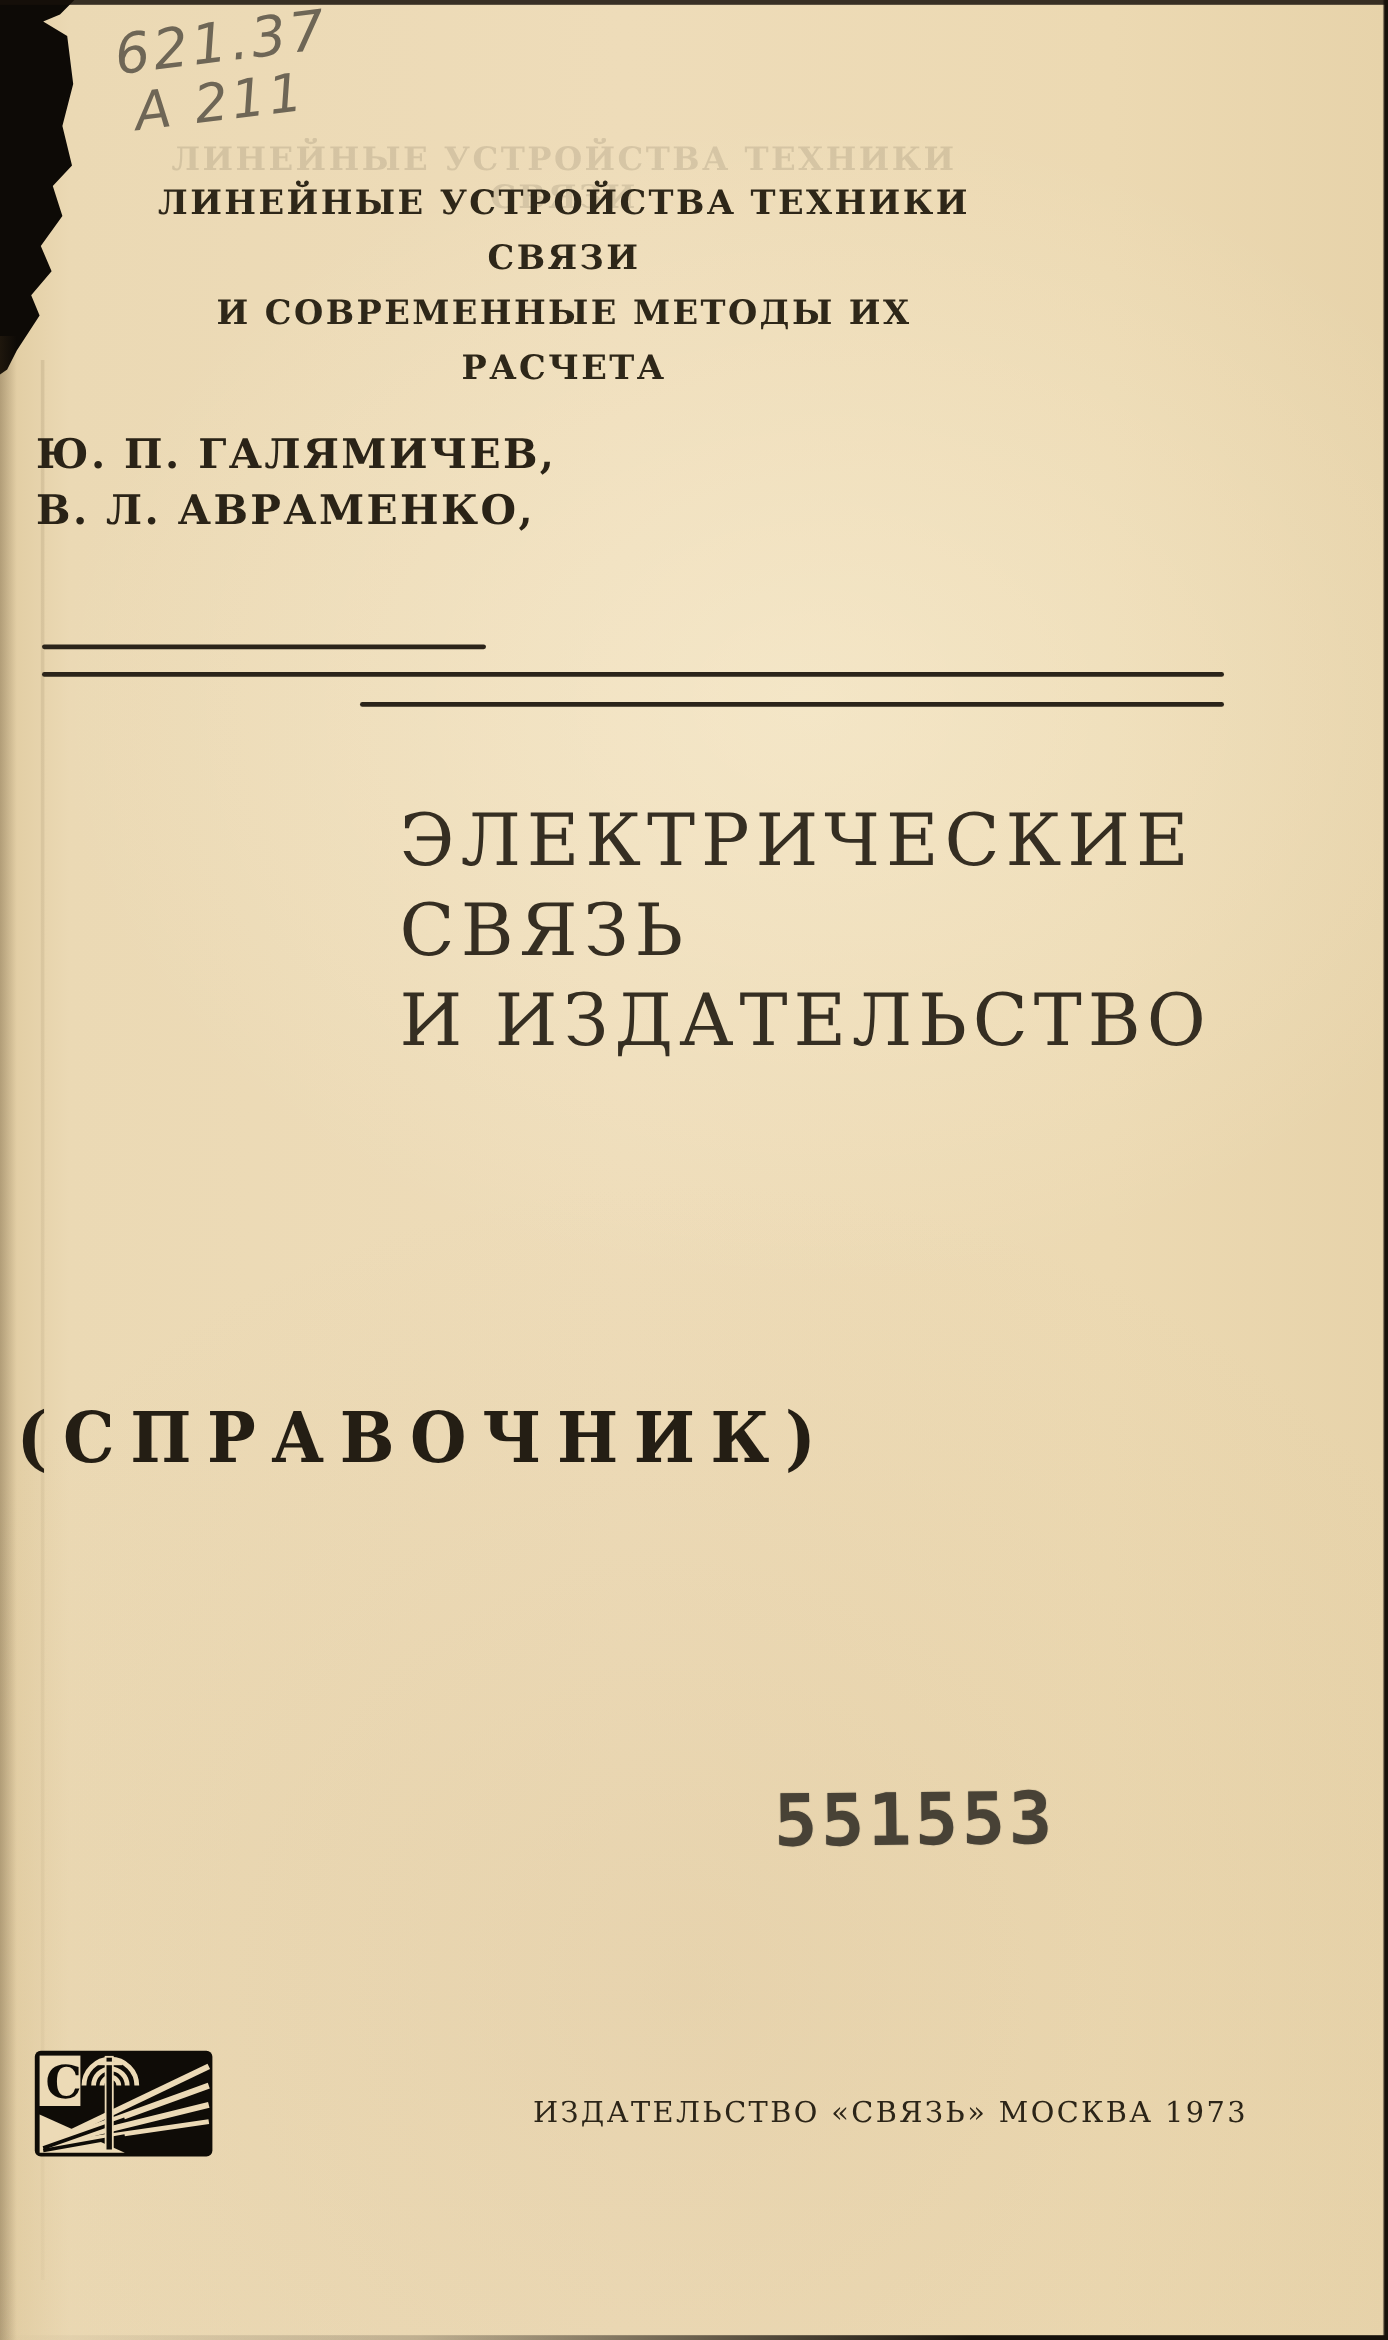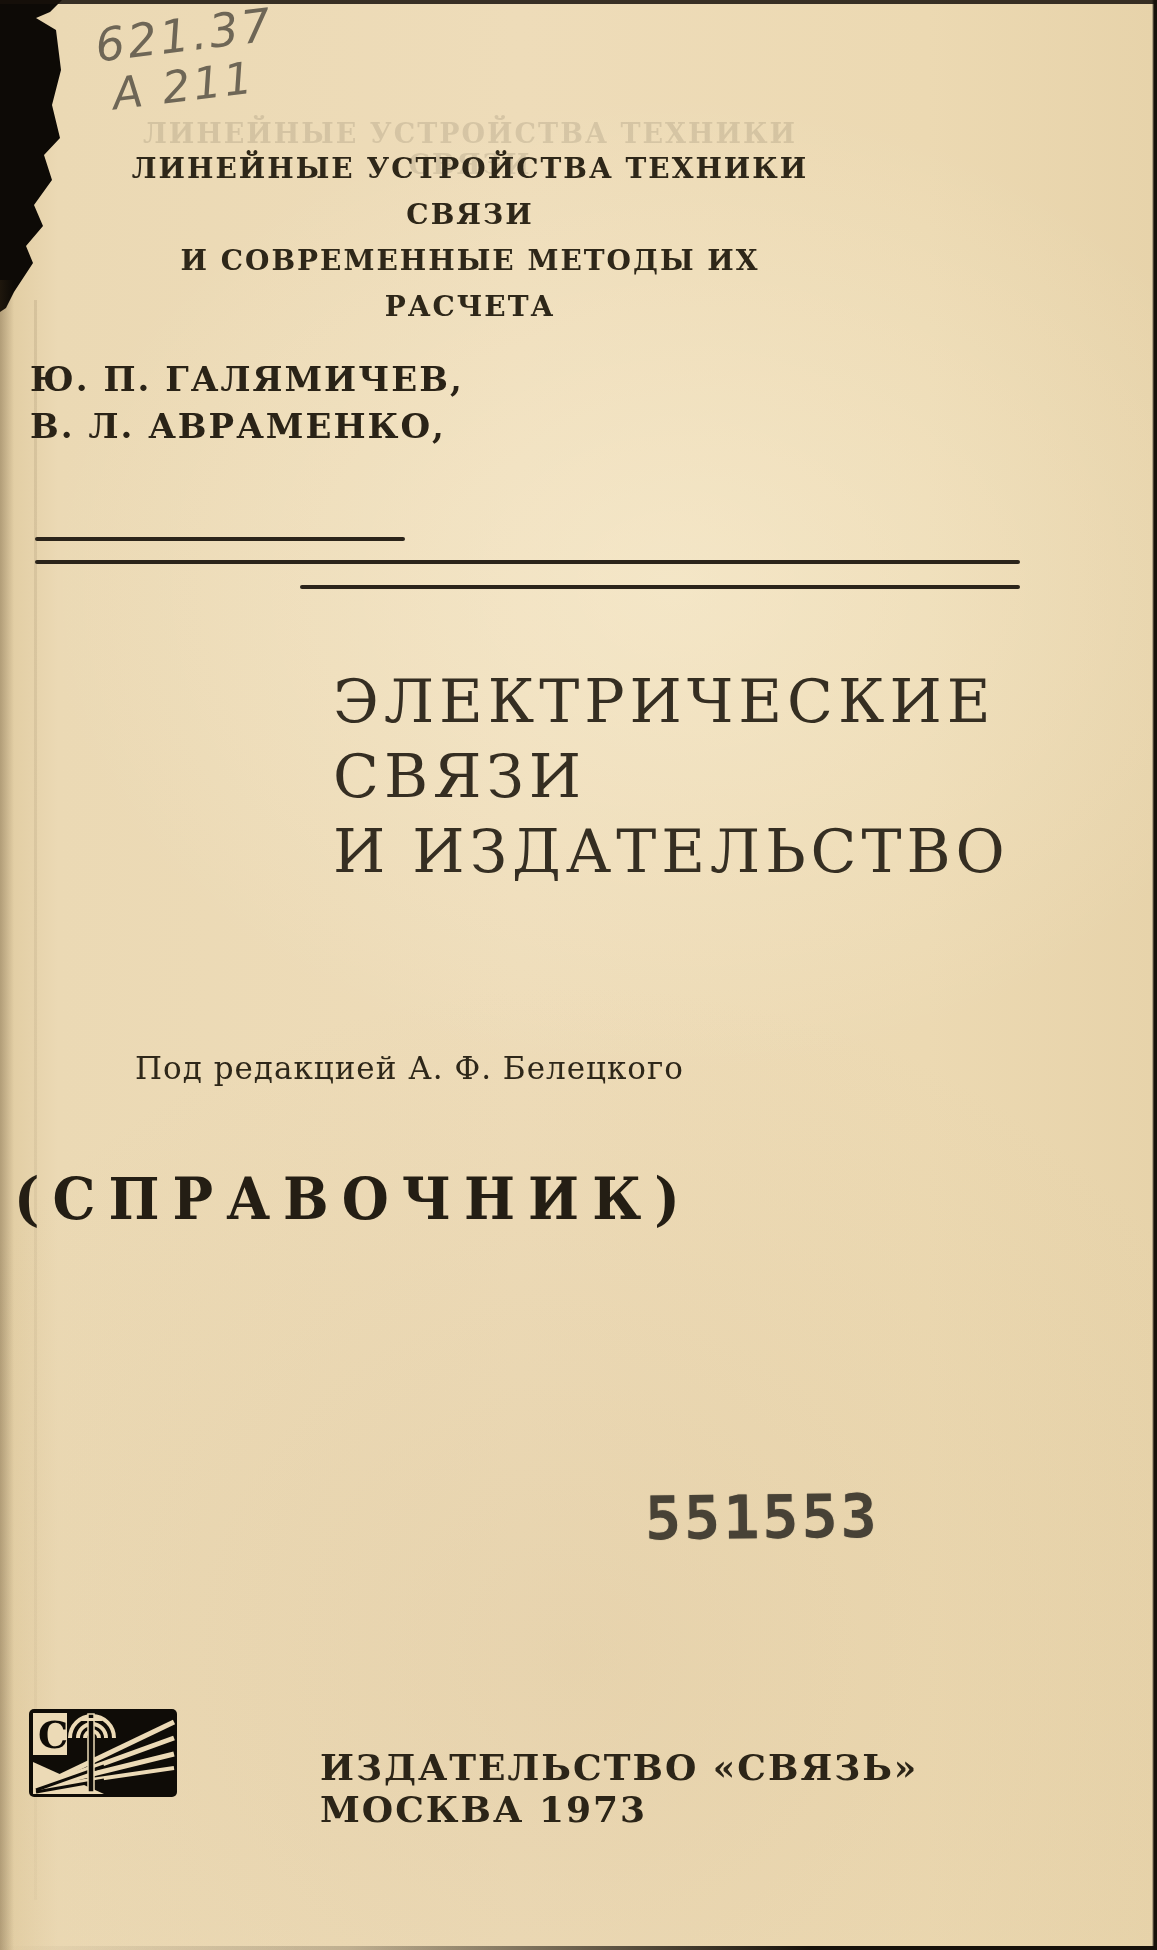--- a/index.html
+++ b/index.html
@@ -63,22 +63,22 @@
   .handbook{position:absolute;left:14px;top:1166px;font-size:54px;font-weight:bold;
     letter-spacing:13px;color:#241e14;transform:scaleY(1.08);}
 
   
   .stamp{position:absolute;left:645px;top:1482px;
     font-family:"DejaVu Sans Mono","Liberation Mono",monospace;
     font-weight:bold;font-size:60px;letter-spacing:3px;color:#3b362c;
     transform:rotate(-.6deg);text-shadow:0 0 1px rgba(59,54,44,.6);opacity:.92;}
 
   
-  .imprint{position:absolute;left:320px;top:1746px;width:720px;text-align:left;
-    font-weight:bold;font-size:36px;letter-spacing:2px;color:#2c2518;}
+  .imprint{position:absolute;left:320px;top:1746px;width:720px;text-align:right;
+    font-weight:normal;font-size:24px;letter-spacing:2px;color:#2c2518;}
 
   .logo{position:absolute;left:26px;top:1706px;}
 </style>
 </head>
 <body>
 
 <div class="page">
 
   <svg class="torn-blob" width="80" height="320" viewBox="0 0 80 320">
     <polygon fill="#0d0a06" points="0,0 62,0 50,12 36,18 56,30 61,70 52,105 60,138 44,155 52,180 34,205 43,226 26,246 33,263 14,292 6,308 0,312"></polygon>
@@ -103,25 +103,24 @@
     <div>Ю. П. ГАЛЯМИЧЕВ,</div>
     <div>В. Л. АВРАМЕНКО,</div>
   </div>
 
   <div class="rule rule1"></div>
   <div class="rule rule2"></div>
   <div class="rule rule3"></div>
 
   <div class="title">
     <div class="t-line">ЭЛЕКТРИЧЕСКИЕ</div>
-    <div class="t-line">СВЯЗИ</div>
+    <div class="t-line">СВЯЗЬ</div>
     <div class="t-line"><span>И</span><span class="gap"></span><span>ИЗДАТЕЛЬСТВО</span></div>
   </div>
 
-  <div class="editor">Под редакцией А. Ф. Белецкого</div>
 
   <div class="handbook">(СПРАВОЧНИК)</div>
 
   <div class="stamp">551553</div>
 
   <svg class="logo" width="156" height="96" viewBox="0 0 156 96">
     <rect x="3" y="3" width="148" height="88" rx="5" fill="#0f0c07"></rect>
 
     <polygon points="7,88 7,56 78,88" fill="#ecdab6"></polygon>
 

